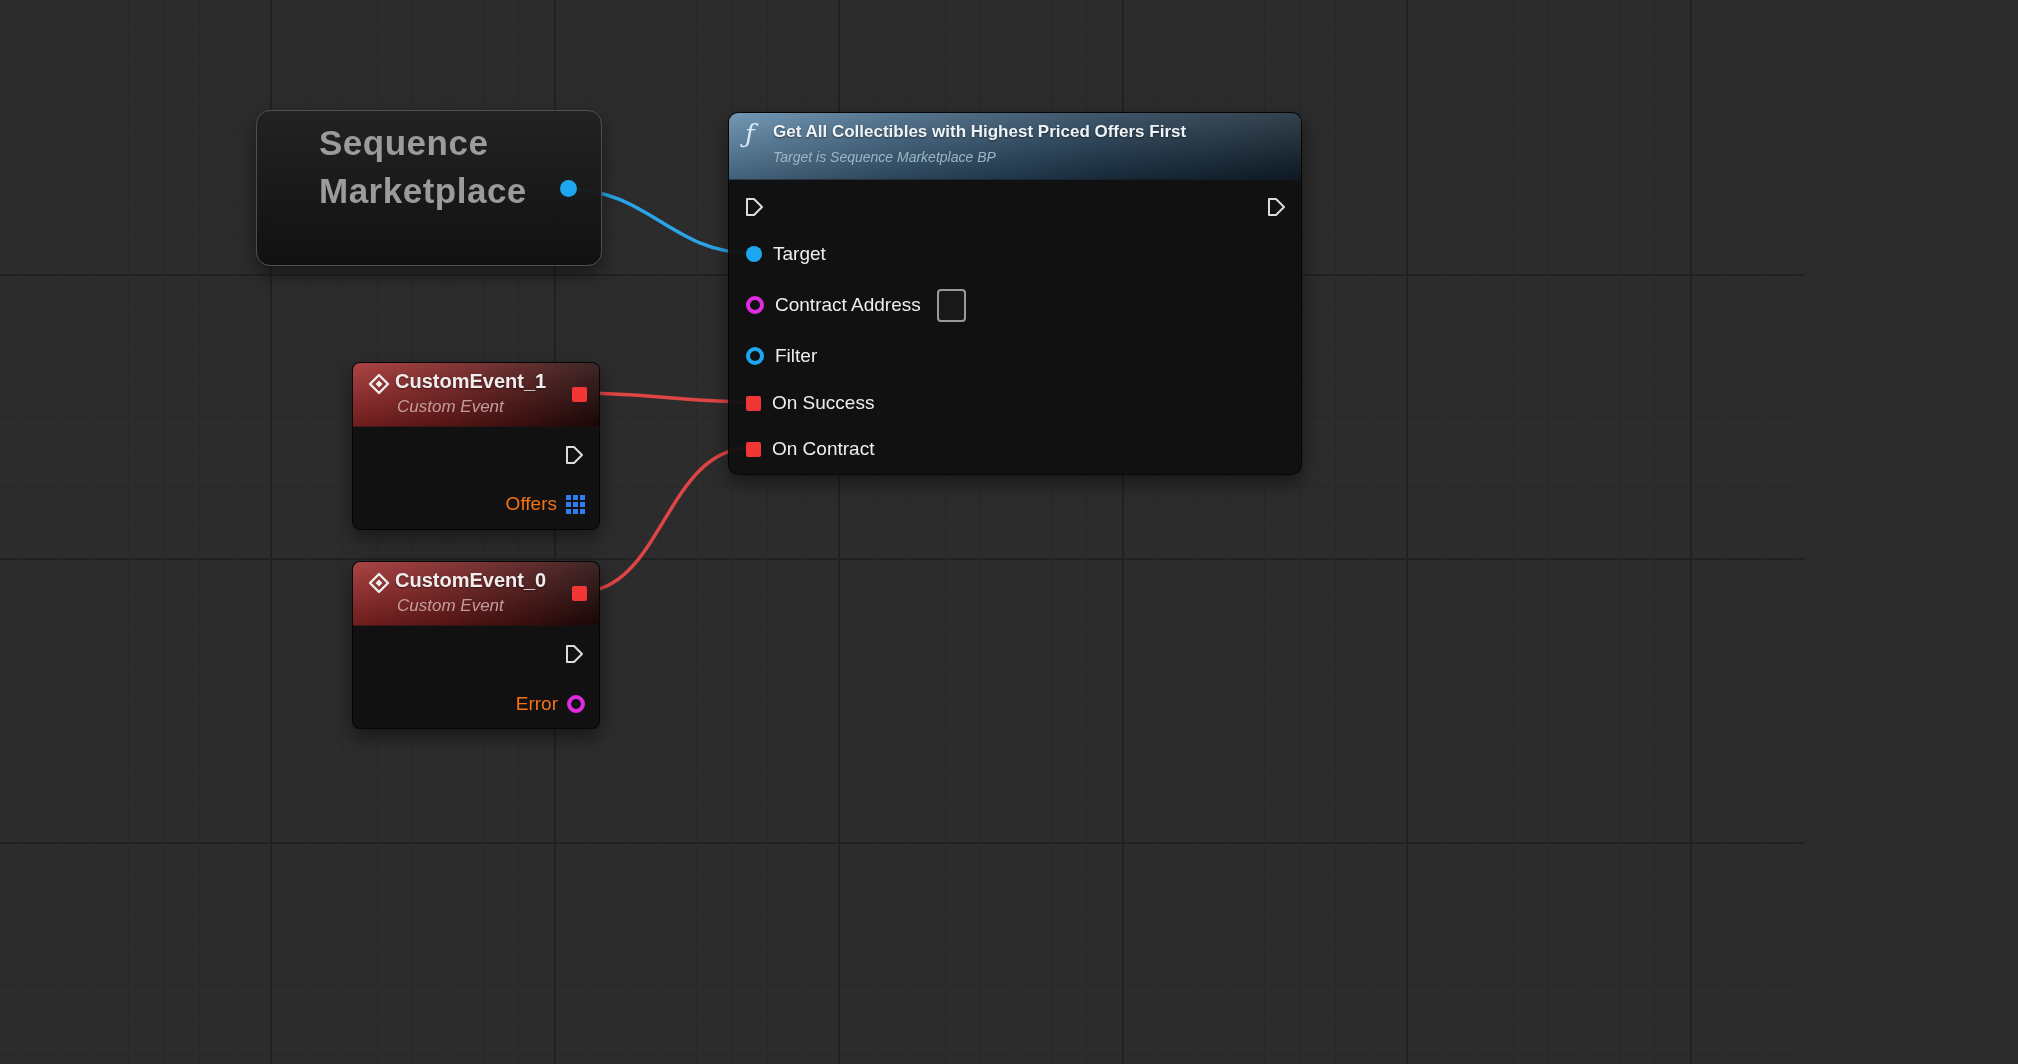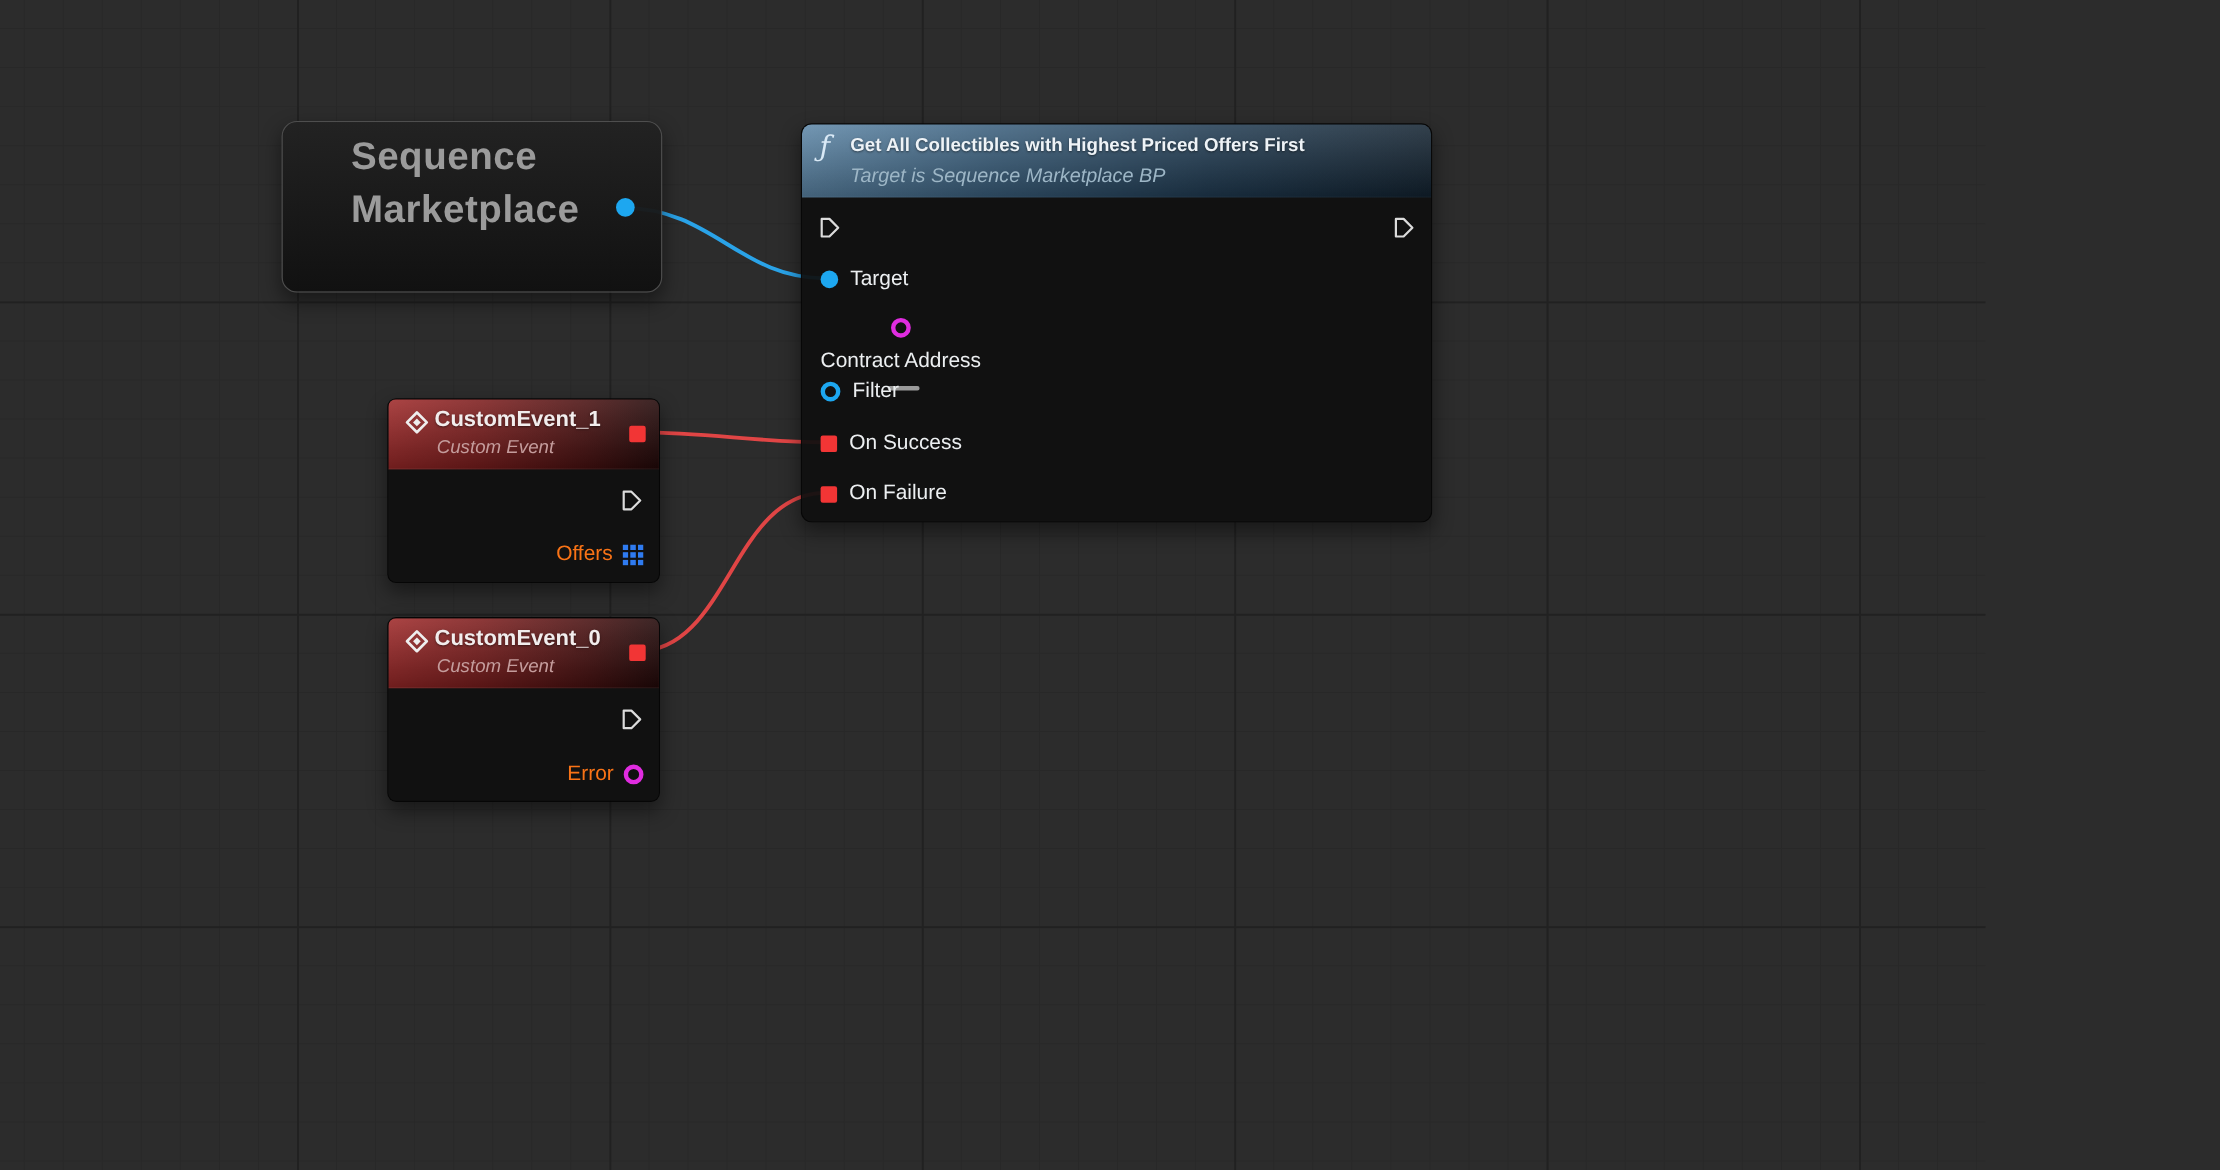--- a/index.html
+++ b/index.html
@@ -52,21 +52,21 @@
   }
   .fn-icon{
     position:absolute;left:16px;top:6px;font-family:"DejaVu Serif",serif;
     font-style:italic;font-size:26px;color:#d9e9f6;
   }
   .fn-title{
     position:absolute;left:44px;top:9px;font-size:17px;font-weight:bold;color:#eef3f7;
     text-shadow:0 1px 2px rgba(0,0,0,0.5);white-space:nowrap;
   }
   .fn-subtitle{
-    position:absolute;left:44px;top:36px;font-size:18px;font-style:italic;color:#9db6c6;
+    position:absolute;left:44px;top:36px;font-size:14px;font-style:italic;color:#9db6c6;
     white-space:nowrap;
   }
   .pin-row{position:absolute;display:flex;align-items:center;gap:11px;height:32px;}
   .pin-label{font-size:19px;color:#eceff1;white-space:nowrap;}
   .pin-circle{width:16px;height:16px;border-radius:50%;flex:0 0 auto;}
   .filled-blue{background:#1da7f0;}
   .hollow-blue{width:10px;height:10px;border:4px solid #1da7f0;background:transparent;}
   .hollow-magenta{width:10px;height:10px;border:4px solid #e02ce0;background:transparent;}
   .pin-square{width:15px;height:15px;border-radius:2px;background:#f23535;flex:0 0 auto;}
   .exec-pin{width:22px;height:22px;flex:0 0 auto;display:block;}
@@ -134,39 +134,39 @@
       <svg class="exec-pin" viewBox="0 0 22 22">
         <path d="M4 3 L11 3 L19 11 L11 19 L4 19 Z" fill="none" stroke="#dcdcdc" stroke-width="2" stroke-linejoin="round"></path>
       </svg>
     </div>
 
     <div class="pin-row" style="left:17px;top:125px;">
       <span class="pin-circle filled-blue"></span>
       <span class="pin-label">Target</span>
     </div>
 
-    <div class="pin-row" style="left:17px;top:176px;flex-direction:column;">
+    <div class="pin-row" style="left:17px;top:176px;">
       <span class="pin-circle hollow-magenta"></span>
       <span class="pin-label">Contract Address</span>
       <span class="contract-input"></span>
     </div>
 
     <div class="pin-row" style="left:17px;top:227px;">
       <span class="pin-circle hollow-blue"></span>
       <span class="pin-label">Filter</span>
     </div>
 
     <div class="pin-row" style="left:17px;top:274px;">
       <span class="pin-square"></span>
       <span class="pin-label">On Success</span>
     </div>
 
     <div class="pin-row" style="left:17px;top:320px;">
       <span class="pin-square"></span>
-      <span class="pin-label">On Failure</span>
+      <span class="pin-label">On Contract</span>
     </div>
   </div>
 
   <div class="node ev-node" id="node-ev1">
     <div class="ev-header">
       <svg class="ev-icon" width="24" height="24" viewBox="0 0 24 24">
         <path d="M12 3 L21 12 L12 21 L3 12 Z" fill="none" stroke="#eeeeee" stroke-width="2.4" stroke-linejoin="round"></path>
         <path d="M12 8.5 L15.5 12 L12 15.5 L8.5 12 Z" fill="#eeeeee"></path>
       </svg>
       <span class="ev-title">CustomEvent_1</span>

